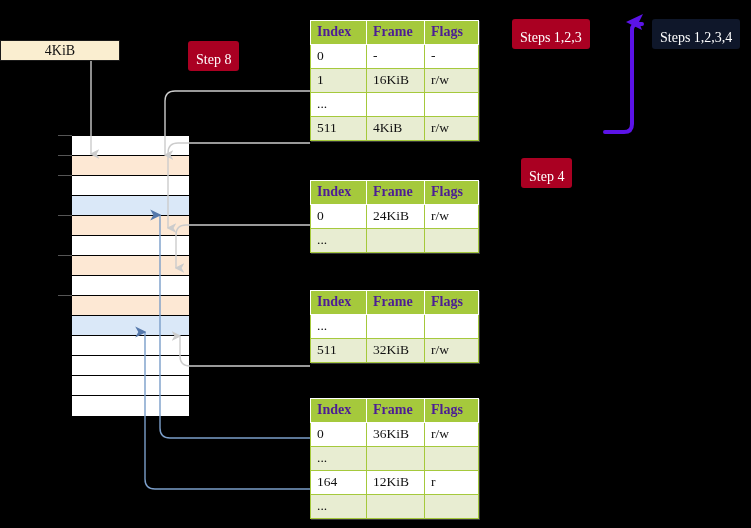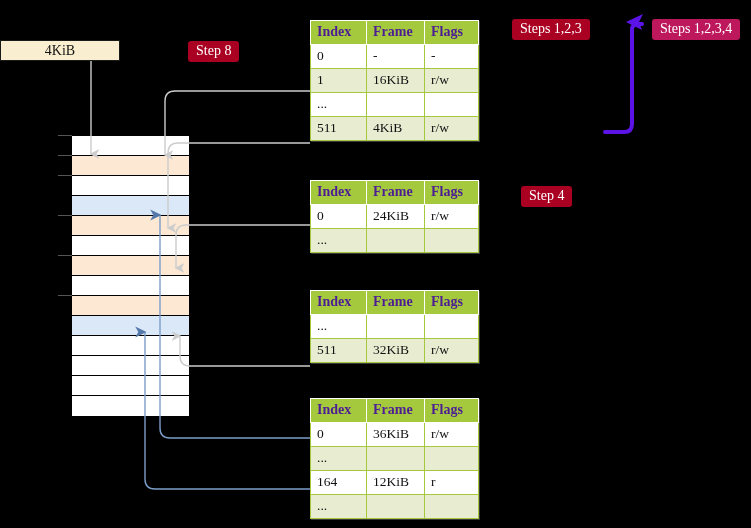--- a/index.html
+++ b/index.html
@@ -29,32 +29,32 @@
     text-align: center;
     white-space: nowrap;
   }
 
   
   .badge {
     position: absolute;
     color: #ffffff;
     font-size: 14px;
     line-height: 18px;
-    padding: 1px 8px 2px 8px;
+    padding: 10px 8px 2px 8px;
     border-radius: 3px;
     white-space: nowrap;
     text-align: center;
   }
   .badge-red { background: #aa0022; }
-  .badge-blue { background: #be185d; }
+  .badge-blue { background: #0f172a; }
 
   #badge-step0 { left: 188px; top: 41px; }
   #badge-steps123 { left: 512px; top: 19px; }
   #badge-steps1234 { left: 652px; top: 19px; }
-  #badge-step4 { left: 521px; top: 158px; margin-top: 28px; }
+  #badge-step4 { left: 521px; top: 158px; }
 
   
   #memory-column {
     position: absolute;
     left: 71px; top: 135px;
     width: 119px; height: 280px;
     border: 1px solid #000000;
     background: #ffffff;
   }
   .mem-row {

